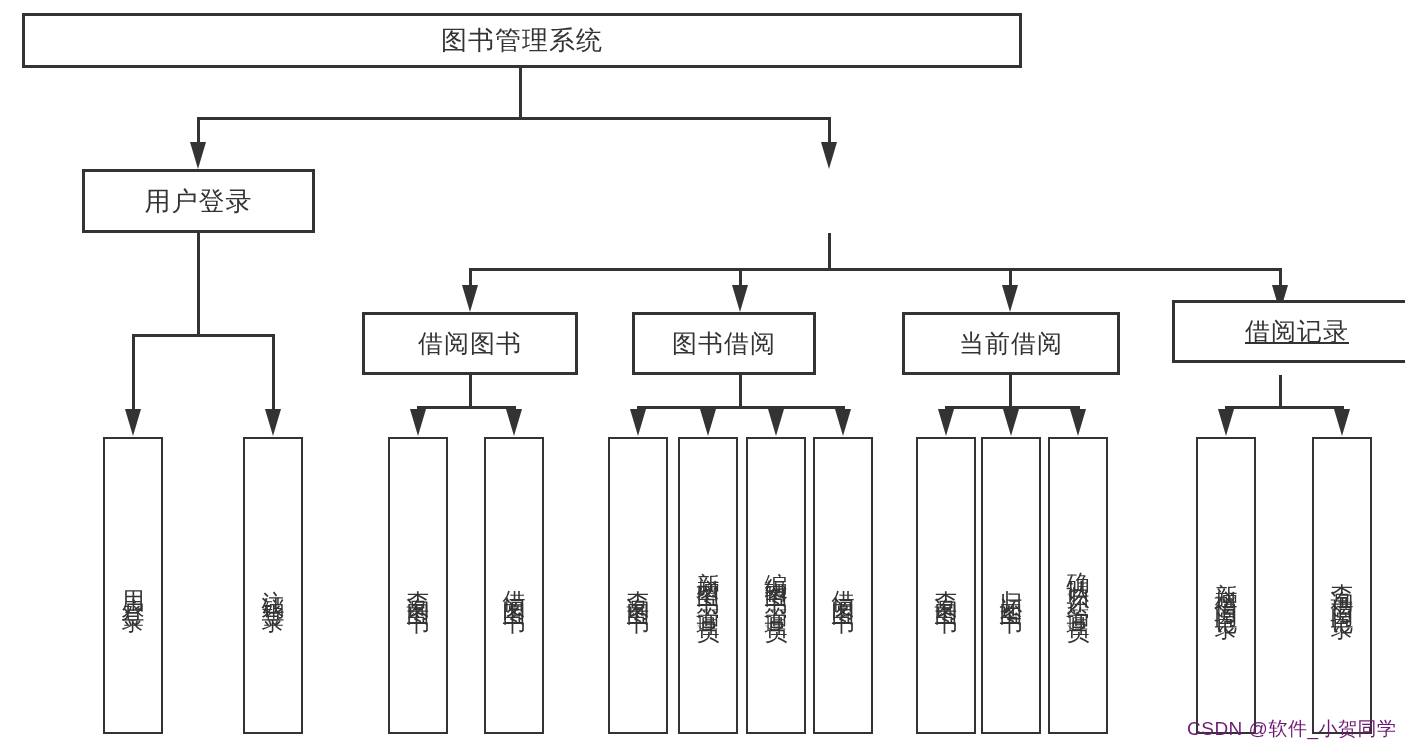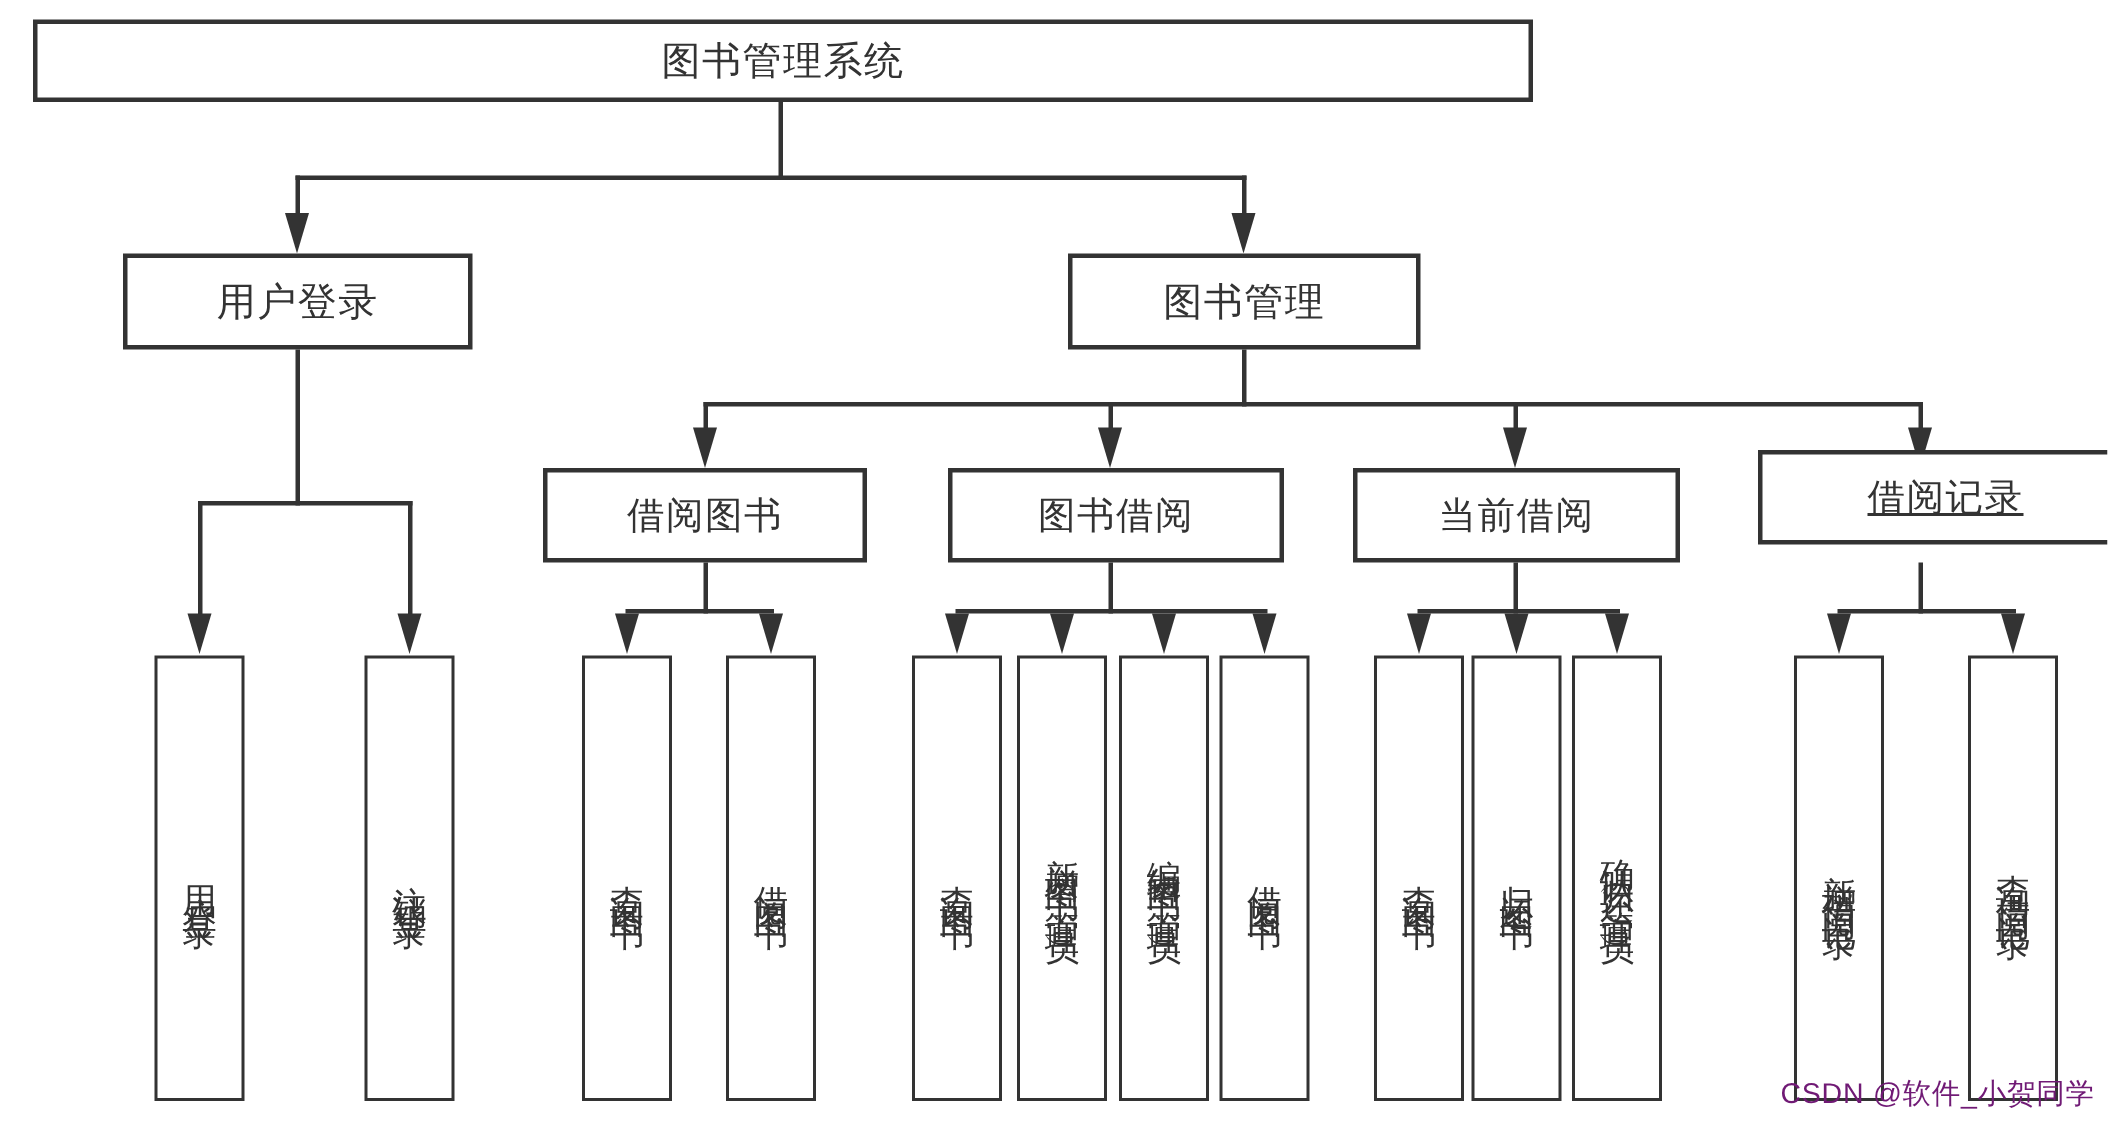--- a/index.html
+++ b/index.html
@@ -31,23 +31,20 @@
   <div class="vline" style="left:519px;top:68px;width:3px;height:50px;"></div>
   <div class="hline" style="left:197px;top:117px;width:634px;height:3px;"></div>
   <div class="vline" style="left:197px;top:117px;width:3px;height:28px;"></div>
   <div class="vline" style="left:828px;top:117px;width:3px;height:28px;"></div>
   <div class="arrow" style="left:190px;top:142px;"></div>
   <div class="arrow" style="left:821px;top:142px;"></div>
 
   <div class="box" style="left:82px;top:169px;width:233px;height:64px;">
     <span class="lbl">用户登录</span>
   </div>
-  <div class="box" style="left:712px;top:169px;width:235px;height:64px;">
-    <span class="lbl">图书管理</span>
-  </div>
 
   <div class="vline" style="left:197px;top:233px;width:3px;height:104px;"></div>
   <div class="hline" style="left:131.5px;top:334px;width:143px;height:3px;"></div>
   <div class="vline" style="left:131.5px;top:334px;width:3px;height:78px;"></div>
   <div class="vline" style="left:271.5px;top:334px;width:3px;height:78px;"></div>
   <div class="arrow" style="left:125px;top:409px;"></div>
   <div class="arrow" style="left:265px;top:409px;"></div>
 
   <div class="vline" style="left:828px;top:233px;width:3px;height:38px;"></div>
   <div class="hline" style="left:468.5px;top:268px;width:813px;height:3px;"></div>
@@ -56,21 +53,21 @@
   <div class="vline" style="left:1008.5px;top:268px;width:3px;height:20px;"></div>
   <div class="vline" style="left:1278.5px;top:268px;width:3px;height:20px;"></div>
   <div class="arrow" style="left:462px;top:285px;"></div>
   <div class="arrow" style="left:732px;top:285px;"></div>
   <div class="arrow" style="left:1002px;top:285px;"></div>
   <div class="arrow" style="left:1272px;top:285px;"></div>
 
   <div class="box sec" style="left:362px;top:312px;width:216px;height:63px;">
     <span class="lbl">借阅图书</span>
   </div>
-  <div class="box sec" style="left:632px;top:312px;width:224px;height:63px;">
+  <div class="box sec" style="left:632px;top:312px;width:184px;height:63px;">
     <span class="lbl">图书借阅</span>
   </div>
   <div class="box sec" style="left:902px;top:312px;width:218px;height:63px;text-align:right;">
     <span class="lbl">当前借阅</span>
   </div>
   <div class="box sec" style="left:1172px;top:300px;width:250px;height:63px;text-decoration:underline;">
     <span class="lbl">借阅记录</span>
   </div>
 
   <div class="vline" style="left:468.5px;top:375px;width:3px;height:34px;"></div>

